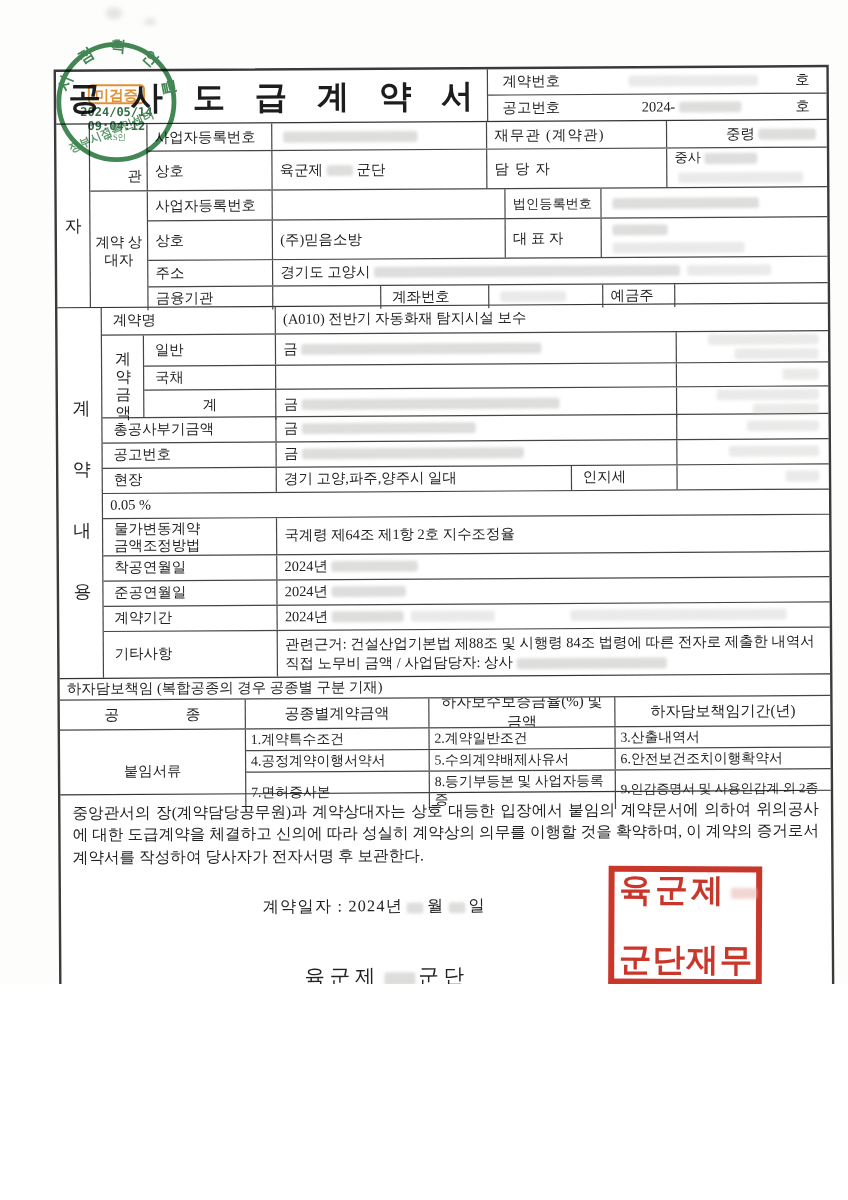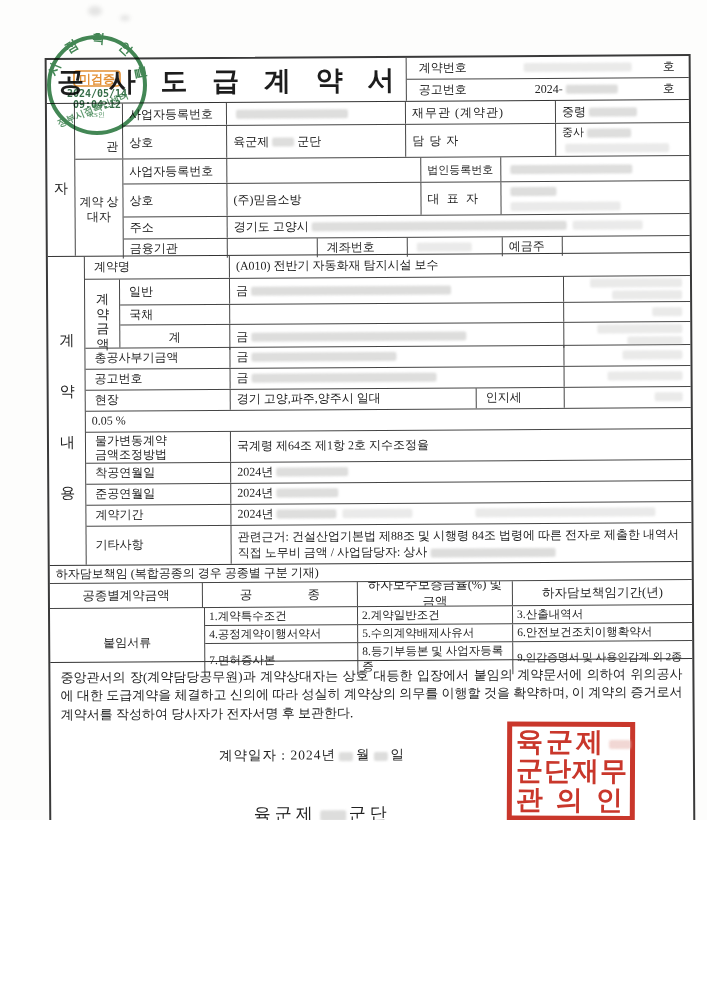--- a/index.html
+++ b/index.html
@@ -34,22 +34,22 @@
   .party-main { flex:1; display:flex; flex-direction:column; }
   .p-top { height:56px; display:flex; }
   .p-bot { flex:1; display:flex; }
   .col-grp { width:48px; display:flex; align-items:center; justify-content:center; text-align:center; line-height:1.25; }
   .col-grp.agency { align-items:flex-end; justify-content:flex-end; padding:0 4px 4px 0; }
   .rows { flex:1; display:flex; flex-direction:column; }
   .prow { display:flex; }
   .prow .l1 { width:104px; }
   .v-flex { flex:1; }
   .rl150 { width:150px; letter-spacing:1px; }
-  .rv132 { width:133px; }
-  .rl80 { width:80px;font-family:Liberation Mono, monospace; }
+  .rv132 { width:133px;justify-content:flex-end; }
+  .rl80 { width:80px; }
   .two-line { flex-direction:column; align-items:flex-start; justify-content:center; line-height:1.25; padding-top:2px; }
 
   
   .sec-content { display:flex; height:309px; border-bottom:1.8px solid #333; }
   .vside { width:43px; display:flex; align-items:center; justify-content:center; }
   .vtext { writing-mode:vertical-rl; text-orientation:upright; letter-spacing:10px; font-size:15px; }
   .content-main { flex:1; display:flex; flex-direction:column; }
   .crow { display:flex; }
   .crow .l2 { width:145px; }
   .amt-block { display:flex; height:69px; }
@@ -319,22 +319,22 @@
         <div class="crow" style="flex:1;">
           <div class="cell l2 br lab">기타사항</div>
           <div class="etc-val v-flex"><span>관련근거: 건설산업기본법 제88조 및 시행령 84조 법령에 따른 전자로 제출한 내역서 직접 노무비 금액 / 사업담당자: 상사</span><span class="rd" style="width:125px;"></span></div>
         </div>
       </div>
     </div>
 
     <div class="sec-war">
       <div class="w-title bb">하자담보책임 (복합공종의 경우 공종별 구분 기재)</div>
       <div class="w-head bb">
+        <div class="cell wc1 br ctr ws-wide">공 종</div>
         <div class="cell wc2 br ctr">공종별계약금액</div>
-        <div class="cell wc1 br ctr ws-wide">공 종</div>
         <div class="cell wc3 br ctr">하자보수보증금율(%) 및 금액</div>
         <div class="cell wc4 ctr">하자담보책임기간(년)</div>
       </div>
       <div class="w-body">
         <div class="attach-lab br">붙임서류</div>
         <div class="a-rows">
           <div class="a-row bb">
             <div class="cell ac ac1 br">1.계약특수조건</div>
             <div class="cell ac ac2 br">2.계약일반조건</div>
             <div class="cell ac ac3">3.산출내역서</div>
@@ -357,21 +357,20 @@
       <p class="decl">중앙관서의 장(계약담당공무원)과 계약상대자는 상호 대등한 입장에서 붙임의 계약문서에 의하여 위의공사에 대한 도급계약을 체결하고 신의에 따라 성실히 계약상의 의무를 이행할 것을 확약하며, 이 계약의 증거로서 계약서를 작성하여 당사자가 전자서명 후 보관한다.</p>
       <div class="date-line">
         <span>계약일자 : 2024년</span><span class="rd" style="width:14px;"></span><span>월</span><span class="rd" style="width:14px;"></span><span>일</span>
       </div>
       <div class="signer">
         <span>육군제</span><span class="rd tall" style="width:26px;"></span><span>군단</span>
       </div>
       <div class="seal">
         <div class="seal-row seal-r1"><span>육군제</span><span class="rd" style="width:22px; background:#e7b7b1; opacity:.6;"></span></div>
         <div class="seal-row seal-r2">군단재무</div>
-        <div class="seal-row seal-r3">관의인</div>
       </div>
     </div>
 
   </div>
 
   <div class="stamp-wrap">
     <svg width="104" height="104" viewBox="0 0 104 104" style="opacity:.9;">
       <circle cx="52" cy="52" r="48" fill="none" stroke="#2f7a43" stroke-width="4"></circle>
       <defs>
         <path id="arcT" d="M 14 66 A 41 41 0 1 1 90 66" fill="none"></path>

